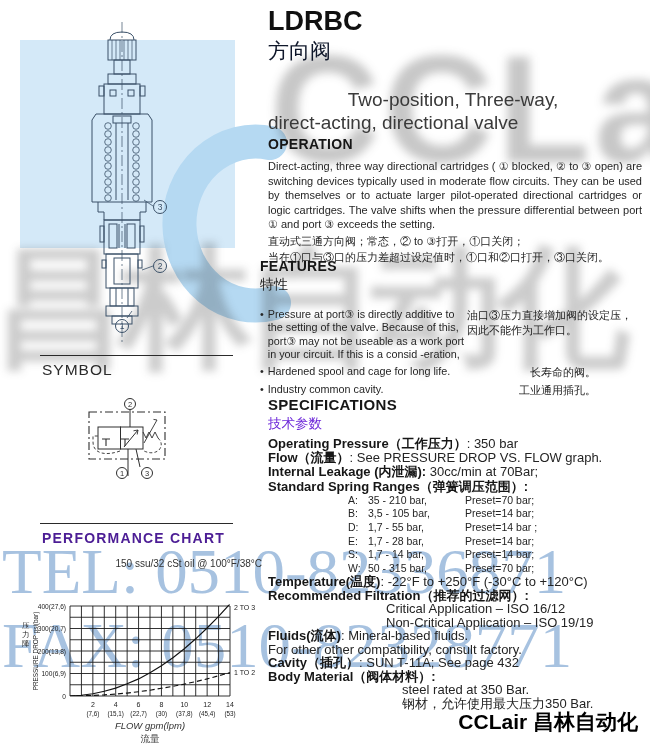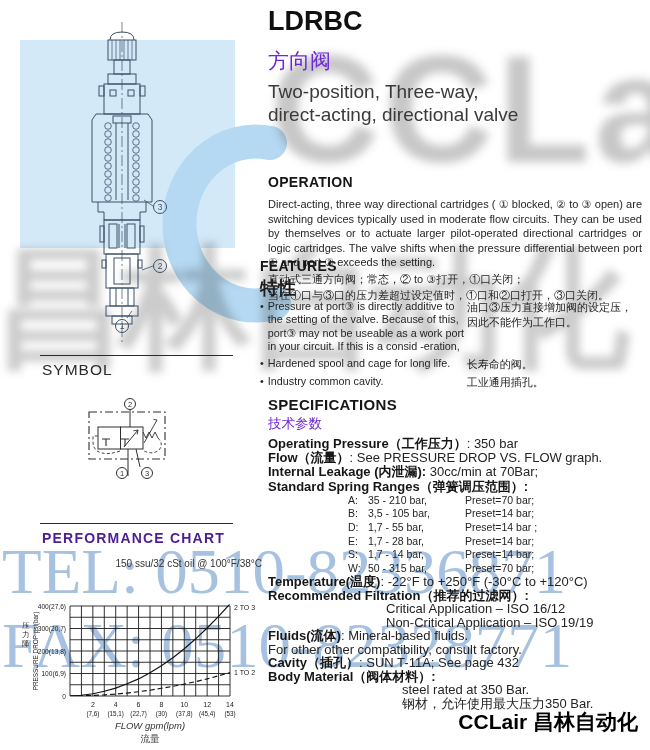--- a/index.html
+++ b/index.html
@@ -17,33 +17,33 @@
               color:rgba(40,40,40,.24);filter:blur(4px);white-space:nowrap;}
   .wm-tel,.wm-fax{left:2px;font-family:"Liberation Serif",serif;font-size:63px;
                   color:rgba(125,165,210,.68);white-space:nowrap;transform:scaleX(1.03);
                   transform-origin:left;}
   .wm-tel{top:536px;}
   .wm-fax{top:610px;}
   
   .content-z{z-index:1;}
   .title-block{left:268px;top:6px;width:370px;}
   .t1{font-size:27px;font-weight:700;color:#101010;line-height:30px;}
-  .t2{font-size:21px;color:#6d28d9;line-height:27px;margin-top:11px;}
+  .t2{font-size:21px;color:#0f172a;line-height:27px;margin-top:1px;}
   .t3{font-size:19px;color:#3a3a3a;line-height:23px;}
-  .t3.first{margin-top:6px;}
+  .t3.first{margin-top:24px;text-align:center;}
   h3{margin:0;font-size:14px;font-weight:700;color:#161616;letter-spacing:.3px;}
-  .op-block{left:268px;top:136px;width:374px;margin-top:38px;}
+  .op-block{left:268px;top:136px;width:374px;}
   .op-block p{margin:7px 0 0;font-size:11px;line-height:14.6px;text-align:justify;color:#262626;}
   .op-block p.cn{margin:2px 0 0;text-align:left;line-height:14px;}
   .feat-block{left:260px;top:258px;width:378px;}
-  .h-cn{font-size:18px;font-weight:700;margin:2px 0 0;}
+  .h-cn{font-size:14px;font-weight:400;margin:2px 0 14px;}
   .feat-row{display:flex;margin-bottom:3px;}
   .feat-en{width:208px;font-size:10.8px;line-height:13.4px;display:flex;gap:4px;color:#262626;}
   .feat-cn{width:172px;margin-left:auto;font-size:11px;line-height:15px;color:#222;}
-  .feat-row.tail .feat-cn{text-align:left;padding-right:42px;box-sizing:border-box;}
+  .feat-row.tail .feat-cn{text-align:right;padding-right:42px;box-sizing:border-box;}
   .rule{border-top:1.7px solid #2a2a2a;height:0;}
   .sym-rule{left:40px;top:355px;width:193px;}
   .sym-heading{left:42px;top:361px;font-size:15.5px;letter-spacing:1px;color:#2a2a2a;}
   .perf-rule{left:40px;top:523px;width:193px;}
   .perf-heading{left:42px;top:530px;font-size:14px;font-weight:700;letter-spacing:1.2px;color:#4c1d95;}
   .spec-block{left:268px;top:396px;width:380px;}
   .spec-block h3{font-size:15px;}
   .h-cn2{font-size:13.5px;margin:2px 0 4px;color:#6d28d9;}
   .spec-line{font-size:13px;line-height:14.2px;color:#242424;}
   .spec-line b{color:#161616;}

